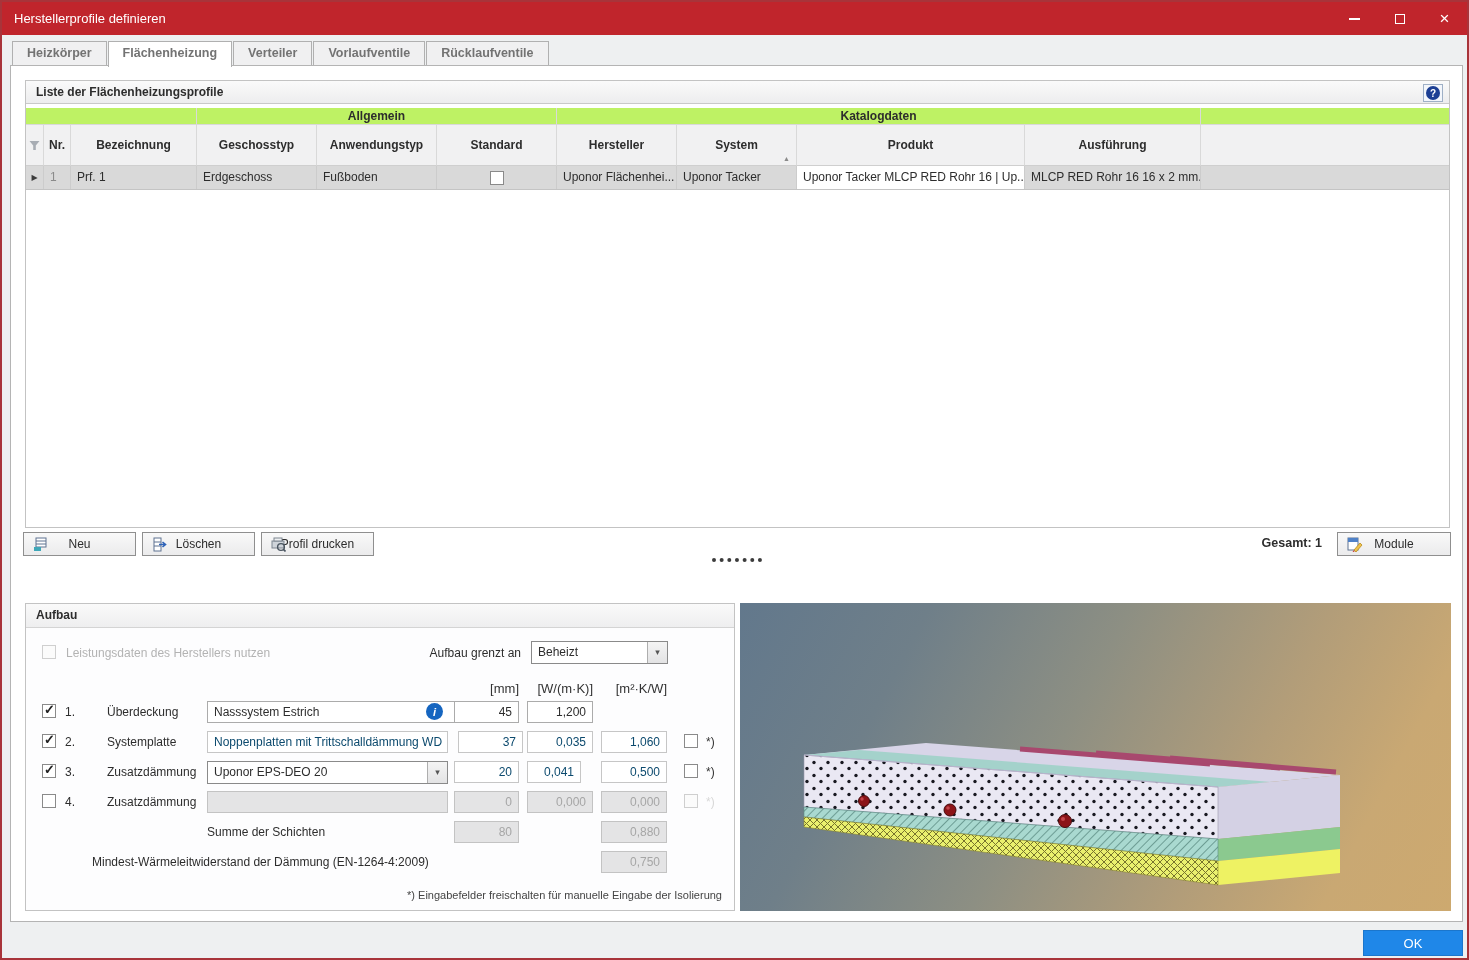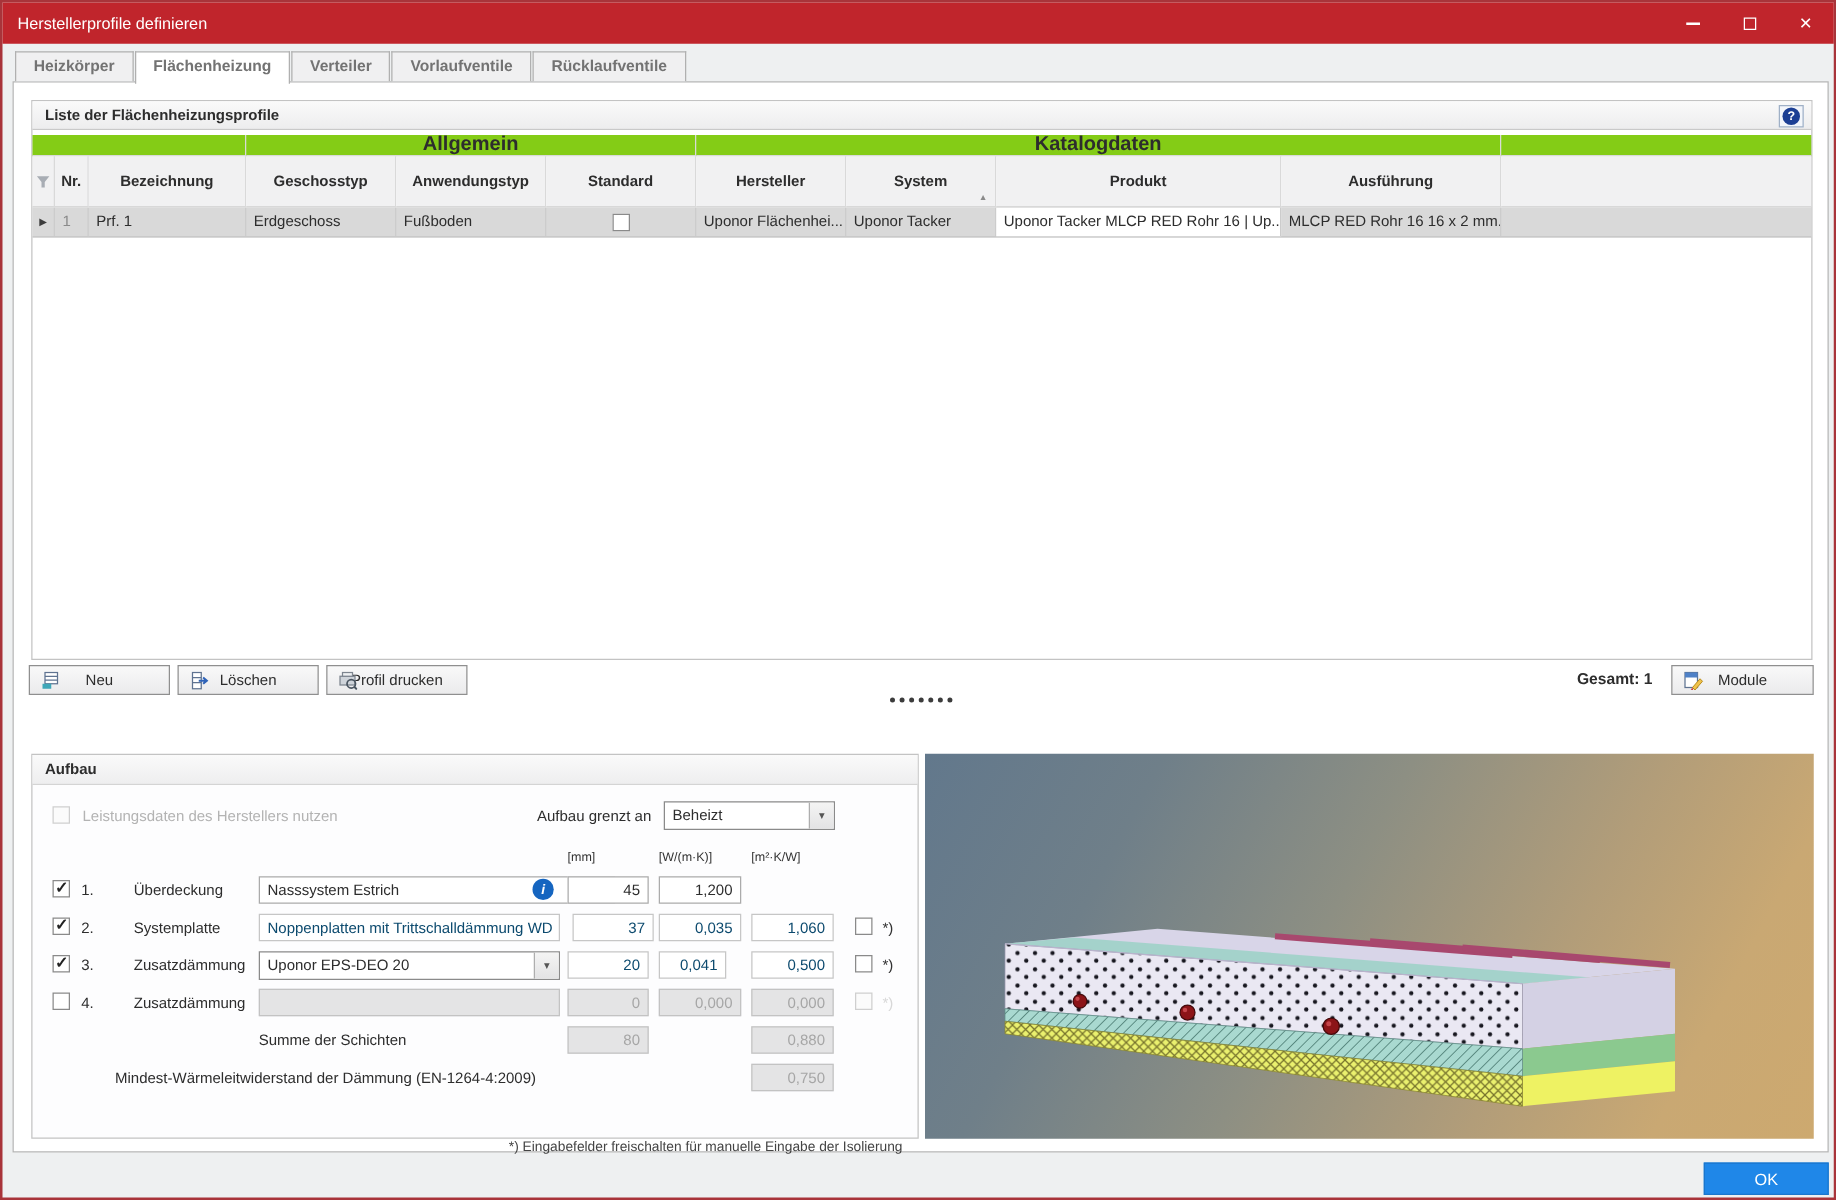--- a/index.html
+++ b/index.html
@@ -33,22 +33,22 @@
     border:1px solid #c3c3c3; background:#fff; }
   .panel-header { height:23px; background:linear-gradient(#fafafa,#ededee); border-bottom:1px solid #c9c9c9;
     display:flex; align-items:center; padding-left:10px; font-weight:bold; }
   .help-btn { position:absolute; right:6px; top:3px; width:20px; height:18px; border:1px solid #9fb0c6;
     background:#f3f6fb; display:flex; align-items:center; justify-content:center; cursor:pointer; }
   .help-circle { width:14px; height:14px; border-radius:50%; background:#1c3f94; color:#fff;
     font-size:10px; font-weight:bold; display:flex; align-items:center; justify-content:center; }
 
   .grid { position:absolute; left:0; top:27px; right:0; }
   .grow { display:flex; }
-  .gcell { background:#84cc16; border-right:1px solid #d9d9d9; border-bottom:1px solid #d9d9d9;
-    height:17px; line-height:16px; text-align:center; font-weight:bold; font-size:16px; }
+  .gcell { background:#bef264; border-right:1px solid #d9d9d9; border-bottom:1px solid #d9d9d9;
+    height:17px; line-height:16px; text-align:center; font-weight:bold; font-size:12px; }
   .hcell { background:#f1f1f2; border-right:1px solid #d9d9d9; border-bottom:1px solid #cfcfcf;
     height:41px; display:flex; align-items:center; justify-content:center; font-weight:bold; position:relative; cursor:pointer; }
   .dcell { height:23px; line-height:22px; padding:0 6px; border-right:1px solid #cccccc;
     white-space:nowrap; overflow:hidden; }
   .datarow { display:flex; background:#d9d9d9; border-bottom:1px solid #c4c4c4; cursor:pointer; }
   .w-filter{width:18px;} .w-nr{width:27px;} .w-bez{width:126px;} .w-g{width:120px;}
   .w-prod{width:228px;} .w-ausf{width:176px;} .w-rest{flex:1;}
   .w-lead{width:171px;} .w-allg{width:360px;} .w-kat{width:644px;}
   .sort-asc { position:absolute; right:6px; bottom:3px; font-size:7px; color:#8a8a8a; font-weight:normal; }
   .row-arrow { font-size:8px; color:#3c3c3c; }
@@ -73,21 +73,21 @@
   .bottabs { position:absolute; left:6px; top:501px; display:flex; z-index:3; }
 
   
   .aufbau { position:absolute; left:14px; top:537px; width:710px; height:308px;
     border:1px solid #c3c3c3; background:#fdfdfe; }
   .aufbau-header { height:24px; background:linear-gradient(#fafafa,#eeeeef); border-bottom:1px solid #d4d4d4;
     line-height:23px; padding-left:10px; font-weight:bold; }
   .ab { position:absolute; }
   .lbl { font-size:12px; color:#2d2d2d; white-space:nowrap; }
   .lbl.disabled { color:#b3b3b3; }
-  .unit { font-size:10px; color:#333; text-align:left; }
+  .unit { font-size:13px; color:#333; text-align:right; }
   .field { position:absolute; height:22px; border:1px solid #ababab; background:#fff;
     font-size:12px; line-height:20px; padding:0 6px; white-space:nowrap; overflow:hidden; }
   .field.num { text-align:right; }
   .field.ro { color:#0c4a6e; border-color:#c6c6c6; }
   .field.off { background:#e4e4e5; border-color:#c3c3c3; color:#a6a6a6; }
   .select { position:absolute; height:23px; border:1px solid #8a8a8a; background:#fff;
     font-size:12px; line-height:21px; padding:0 26px 0 6px; cursor:pointer; white-space:nowrap; overflow:hidden; }
   .select .dd { position:absolute; right:0; top:0; width:20px; height:21px; background:linear-gradient(#f4f4f4,#e3e3e4);
     border-left:1px solid #aeaeae; display:flex; align-items:center; justify-content:center; font-size:9px; color:#555; }
   .info-ic { position:absolute; width:17px; height:17px; border-radius:50%; background:#1565c0; color:#fff;
@@ -298,21 +298,21 @@
       <div class="cb disabled ab" style="left:658px; top:190px;"></div>
       <div class="ab star disabled" style="left:680px; top:191px;">*)</div>
 
       <div class="ab lbl" style="left:181px; top:221px;">Summe der Schichten</div>
       <div class="field num off" style="left:428px; top:217px; width:65px;">80</div>
       <div class="field num off" style="left:575px; top:217px; width:66px;">0,880</div>
 
       <div class="ab lbl" style="left:66px; top:251px;">Mindest-Wärmeleitwiderstand der Dämmung (EN-1264-4:2009)</div>
       <div class="field num off" style="left:575px; top:247px; width:66px;">0,750</div>
 
-      <div class="footnote" style="right:12px; top:285px;margin-top:23px;">*) Eingabefelder freischalten für manuelle Eingabe der Isolierung</div>
+      <div class="footnote" style="right:12px; top:285px;">*) Eingabefelder freischalten für manuelle Eingabe der Isolierung</div>
     </div>
 
     <div class="preview">
       <svg width="711" height="308" viewBox="0 0 711 308">
         <defs>
           <pattern id="dots" width="14" height="13" patternUnits="userSpaceOnUse">
             <rect width="14" height="13" fill="#eae8f3"></rect>
             <circle cx="4" cy="3.5" r="1.7" fill="#17171f"></circle>
             <circle cx="11" cy="9.5" r="1.7" fill="#17171f"></circle>
           </pattern>

